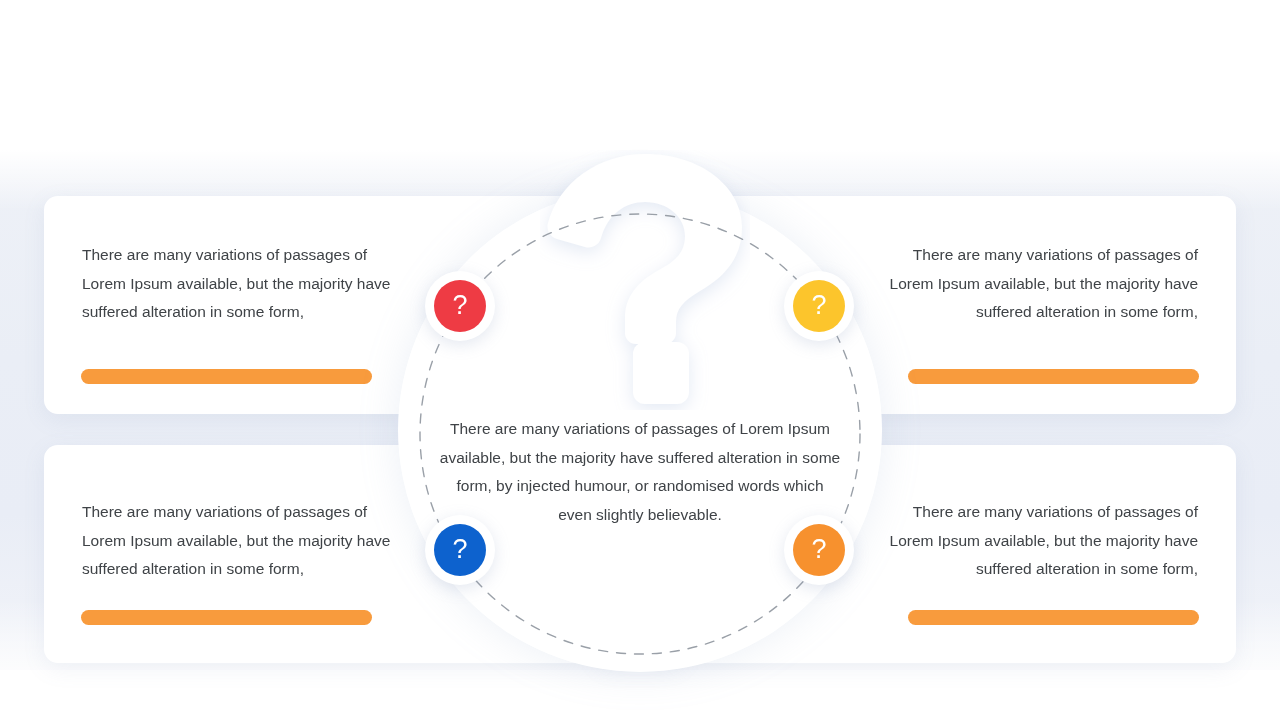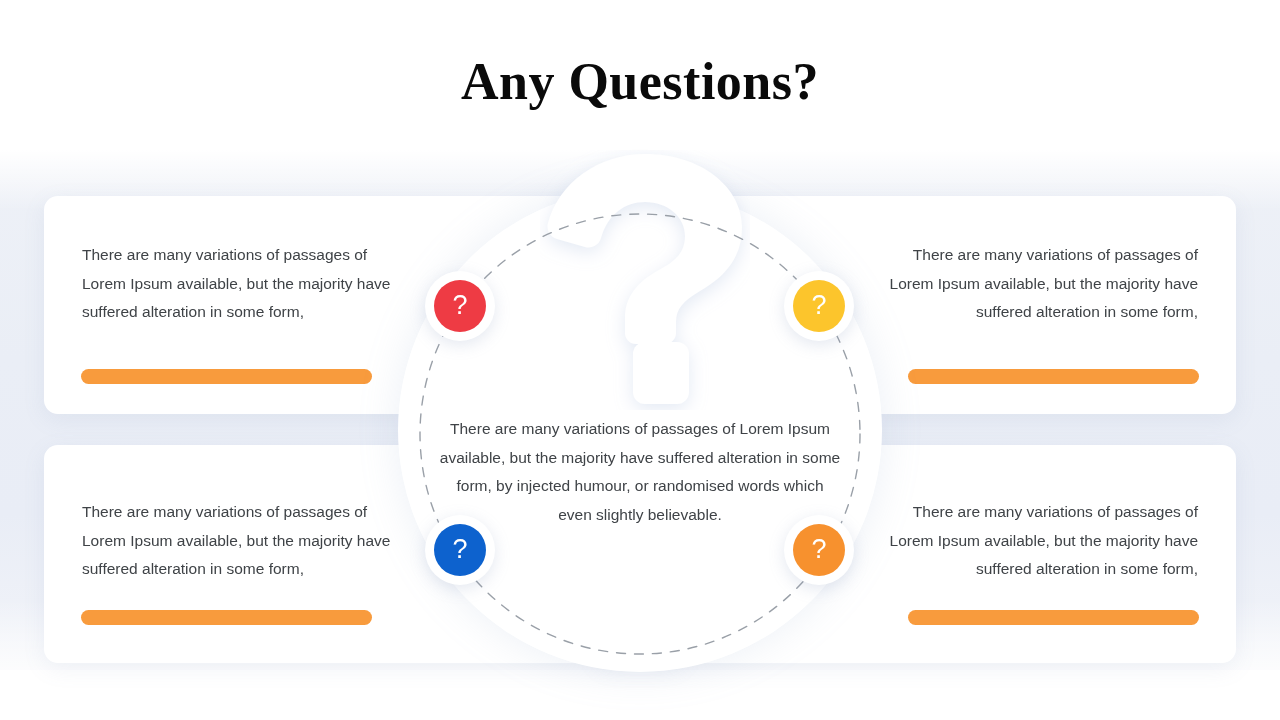--- a/index.html
+++ b/index.html
@@ -160,21 +160,20 @@
 </style>
 </head>
 <body>
 
 <div id="slide">
 
   <div class="bg-field"></div>
   <div class="bg-field-top-fade"></div>
   <div class="bg-field-bot-fade"></div>
 
-  <div class="title">Any Questions?</div>
 
   <div class="card card-tl"></div>
   <div class="card card-tr"></div>
   <div class="card card-bl"></div>
   <div class="card card-br"></div>
 
   <div class="card-text left ct-row1">There are many variations of passages of Lorem Ipsum available, but the majority have suffered alteration in some form,</div>
   <div class="card-text right ct-row1">There are many variations of passages of Lorem Ipsum available, but the majority have suffered alteration in some form,</div>
   <div class="card-text left ct-row2">There are many variations of passages of Lorem Ipsum available, but the majority have suffered alteration in some form,</div>
   <div class="card-text right ct-row2">There are many variations of passages of Lorem Ipsum available, but the majority have suffered alteration in some form,</div>

